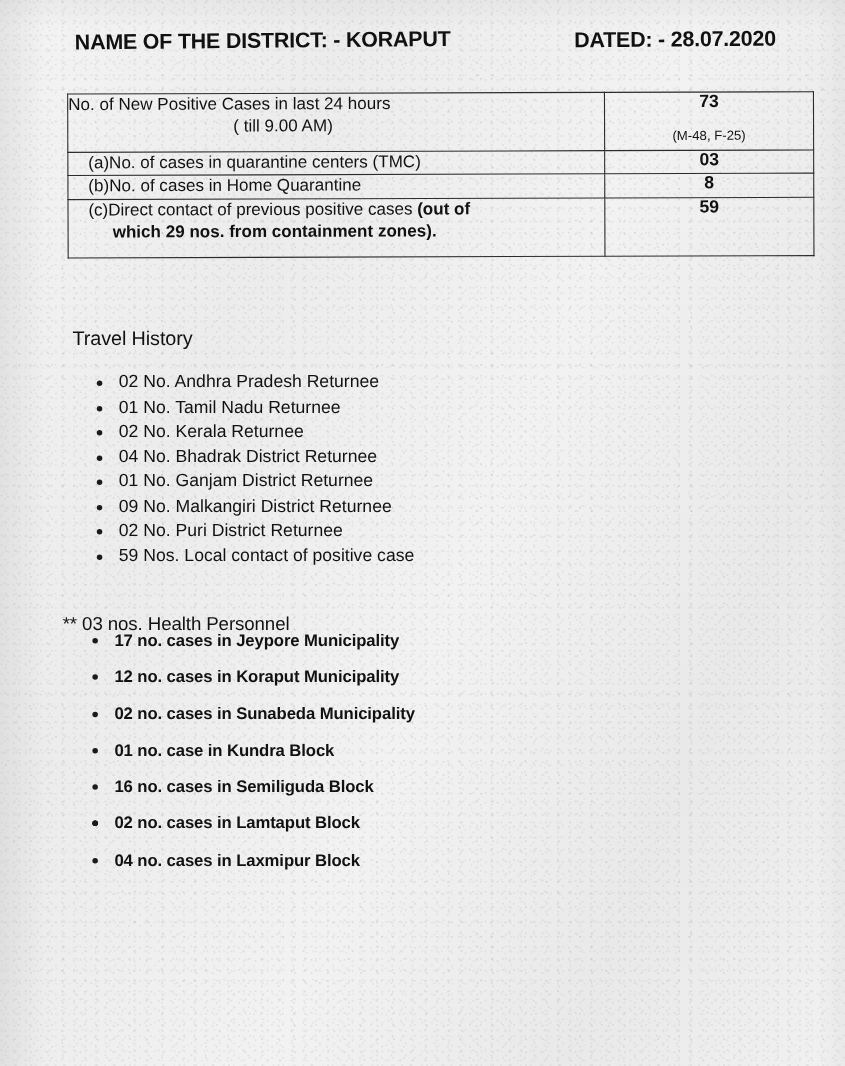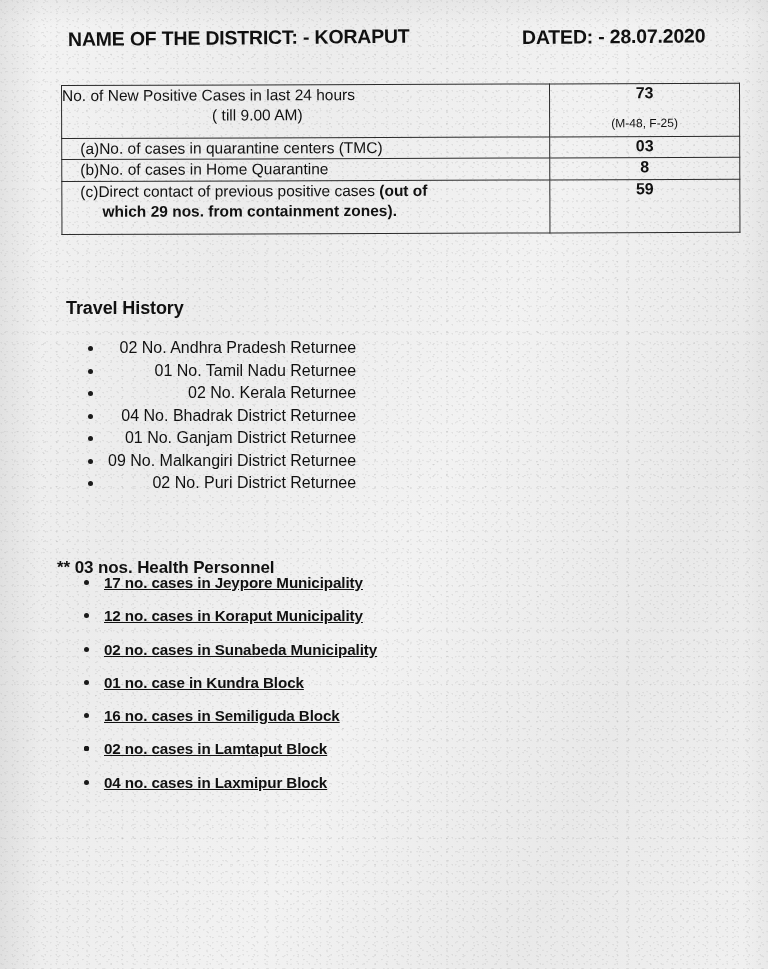--- a/index.html
+++ b/index.html
@@ -121,40 +121,39 @@
   }
   .indent-1 { display: block; padding-left: 18px; text-indent: 0; }
   .hang { display: block; padding-left: 18px; }
   .hang .l2 { display: block; padding-left: 22px; }
 
   
   .section-heading {
     position: absolute;
     left: 66px;
     font-size: 18px;
-    font-weight: bold;
+    font-weight: normal;
     letter-spacing: -0.1px;
   }
   #travel-heading { top: 298px; }
 
   .travel-list {
     position: absolute;
     left: 86px;
     top: 337px;
     margin: 0;
     padding: 0;
     list-style: none;
   }
   .travel-list li {
     position: relative;
     font-size: 16px;
     line-height: 22.5px;
     padding-left: 22px;
     white-space: nowrap;
-    text-align: right;
   }
   .travel-list li .bullet {
     position: absolute;
     left: 2px;
     top: 9px;
     width: 5px;
     height: 5px;
     border-radius: 50%;
     background: #1a1a1a;
   }
@@ -165,21 +164,20 @@
     top: 558px;
     font-size: 17px;
   }
   .health-list {
     position: absolute;
     left: 82px;
     top: 566px;
     margin: 0;
     padding: 0;
     list-style: none;
-    text-decoration: underline;
   }
   .health-list li {
     position: relative;
     font-size: 15.2px;
     font-weight: bold;
     line-height: 33.3px;
     padding-left: 22px;
     white-space: nowrap;
     letter-spacing: -0.1px;
   }
@@ -250,20 +248,21 @@
 
   <div id="travel-heading" class="section-heading">Travel History</div>
   <ul class="travel-list">
     <li><span class="bullet"></span><span>02 No. Andhra Pradesh Returnee</span></li>
     <li><span class="bullet"></span><span>01 No. Tamil Nadu Returnee</span></li>
     <li><span class="bullet"></span><span>02 No. Kerala Returnee</span></li>
     <li><span class="bullet"></span><span>04 No. Bhadrak District Returnee</span></li>
     <li><span class="bullet"></span><span>01 No. Ganjam District Returnee</span></li>
     <li><span class="bullet"></span><span>09 No. Malkangiri District Returnee</span></li>
     <li><span class="bullet"></span><span>02 No. Puri District Returnee</span></li>
+    <li><span class="bullet"></span><span>59 Nos. Local contact of positive case</span></li>
   </ul>
 
   <div id="health-heading" class="section-heading">** 03 nos. Health Personnel</div>
   <ul class="health-list">
     <li><span class="bullet"></span><span>17 no. cases in Jeypore Municipality</span></li>
     <li><span class="bullet"></span><span>12 no. cases in Koraput Municipality</span></li>
     <li><span class="bullet"></span><span>02 no. cases in Sunabeda Municipality</span></li>
     <li><span class="bullet"></span><span>01 no. case in Kundra Block</span></li>
     <li><span class="bullet"></span><span>16 no. cases in Semiliguda Block</span></li>
     <li><span class="bullet"></span></li>

